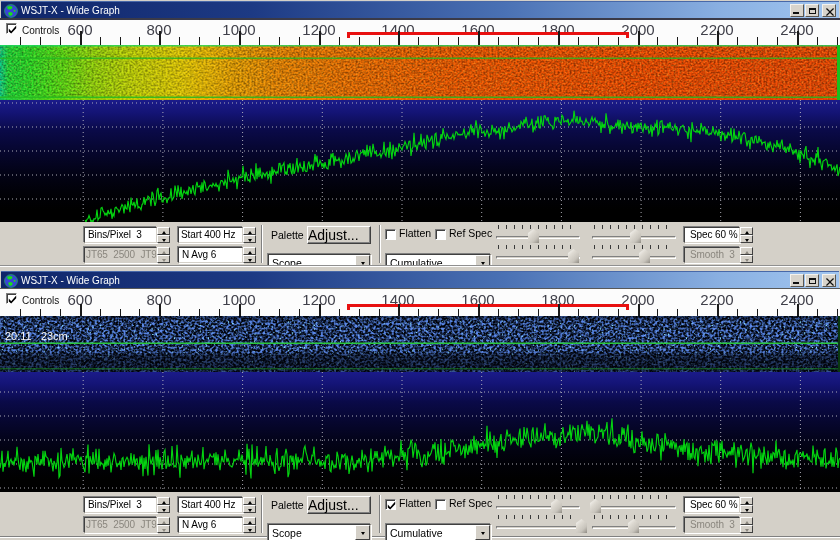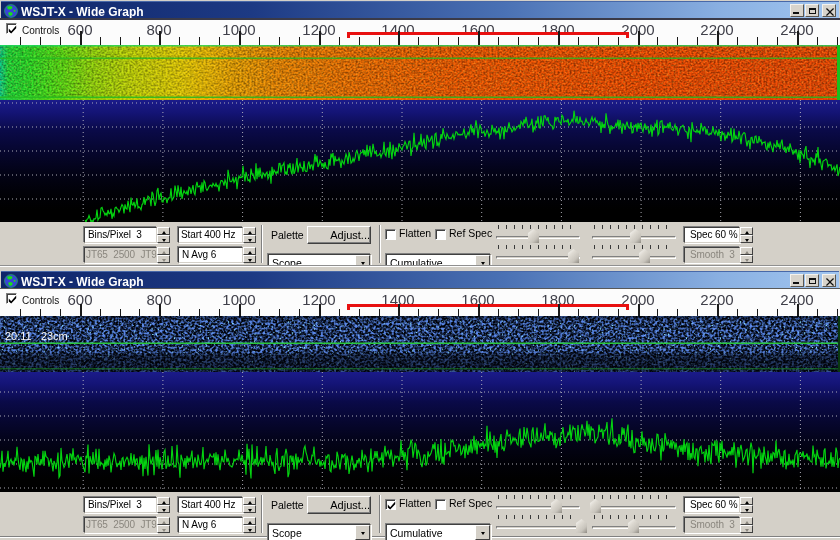--- a/index.html
+++ b/index.html
@@ -1,20 +1,20 @@
 <!DOCTYPE html>
 <html><head><meta charset="utf-8"><style>
 * { margin:0; padding:0; box-sizing:border-box; }
 html,body { width:840px; height:540px; overflow:hidden; background:#d4d0c8; font-family:"Liberation Sans",sans-serif; }
 #page { position:absolute; left:0; top:0; width:840px; height:540px; }
 .titlebar { position:absolute; left:1px; right:1px; height:17px;
   background:linear-gradient(90deg,#0f2569 0%,#1d3a84 30%,#4a71b4 60%,#8ab0e2 86%,#a2c6f0 100%);
   border-top:1px solid #4868a8; }
 .ticon { position:absolute; left:3px; top:2px; }
-.ttext { position:absolute; left:20px; top:3px; color:#fff; font-weight:bold; font-size:12px; letter-spacing:0; }
+.ttext { position:absolute; left:20px; top:3px; color:#fff; font-weight:normal; font-size:10px; letter-spacing:0; }
 .tbtns { position:absolute; right:3px; top:2px; height:13px; font-size:0; white-space:nowrap; }
 .tb { display:inline-block; width:14px; height:13px; background:#d8d4cc; border:1px solid; border-color:#f4f2ee #5a5650 #5a5650 #f4f2ee; position:relative; margin-left:1px; vertical-align:top; }
 .tbx { margin-left:3px; }
 .tb svg { position:absolute; left:2.5px; top:2.5px; }
 .gmin { position:absolute; left:2px; bottom:2.5px; width:6px; height:2px; background:#101010; }
 .gmax { position:absolute; left:2.5px; top:2.5px; width:7px; height:6.5px; border:1px solid #101010; border-top-width:2px; }
 .ruler { position:absolute; left:0; right:0; background:#fcfcfc; }
 .rl { position:absolute; width:80px; text-align:center; font-size:15px; color:#40404a; }
 .ctrl-cb { position:absolute; left:6px; width:11px; height:11px; background:#fff; border:1px solid; border-color:#808080 #fff #fff #808080; box-shadow:inset 1px 1px 0 #404040; }
 .ctrl-cb svg { position:absolute; left:1px; top:1px; }
@@ -28,21 +28,21 @@
 .ebox { position:absolute; height:16px; background:#fff; border:1px solid; border-color:#404040 #d4d0c8 #d4d0c8 #404040; box-shadow:-1px -1px 0 #808080, 1px 1px 0 #fff;
   font-size:10px; color:#000; line-height:14px; white-space:nowrap; overflow:hidden; letter-spacing:-0.1px; }
 .ebox.dis { background:#d4d0c8; color:#8a867e; }
 .spin { position:absolute; width:13px; height:16px; }
 .sb { position:relative; width:13px; height:8px; background:#d4d0c8; border:1px solid; border-color:#fff #404040 #404040 #fff; }
 .aru { position:absolute; left:3.5px; top:2.5px; width:0; height:0; border-left:2.5px solid transparent; border-right:2.5px solid transparent; border-bottom:3px solid #000; }
 .ard { position:absolute; left:3.5px; top:2.5px; width:0; height:0; border-left:2.5px solid transparent; border-right:2.5px solid transparent; border-top:3px solid #000; }
 .spin.dis .aru { border-bottom-color:#8a867e; } .spin.dis .ard { border-top-color:#8a867e; }
 .plab { position:absolute; font-size:10.5px; color:#000; }
 .btn { position:absolute; height:18px; background:#d4d0c8; border:1px solid; border-color:#fff #404040 #404040 #fff; box-shadow:inset -1px -1px 0 #808080;
-  font-size:11px; text-align:right; line-height:16px; color:#000; }
+  font-size:14px; text-align:left; line-height:16px; color:#000; }
 .combo { position:absolute; height:17px; background:#fff; border:1px solid; border-color:#404040 #d4d0c8 #d4d0c8 #404040; box-shadow:-1px -1px 0 #808080, 1px 1px 0 #fff;margin-top:8px; }
 .ctext { position:absolute; left:3px; top:1.5px; font-size:10.5px; color:#000; }
 .cbtn { position:absolute; right:0; top:0; width:15px; height:15px; background:#d4d0c8; border:1px solid; border-color:#fff #404040 #404040 #fff; }
 .cbtn .ard { left:4.5px; top:5.5px; }
 .cb { position:absolute; width:11px; height:11px; background:#fff; border:1px solid; border-color:#808080 #fff #fff #808080; box-shadow:inset 1px 1px 0 #404040; }
 .cb svg { position:absolute; left:1px; top:1px; }
 .cblab { position:absolute; font-size:10.5px; color:#000; white-space:nowrap; }
 .sticks { position:absolute; height:4px;
   background:repeating-linear-gradient(90deg,#3a3a3a 0 1px,transparent 1px 8px); }
 .strack { position:absolute; height:3px; border:1px solid; border-color:#808080 #fff #fff #808080; background:#d4d0c8; }

